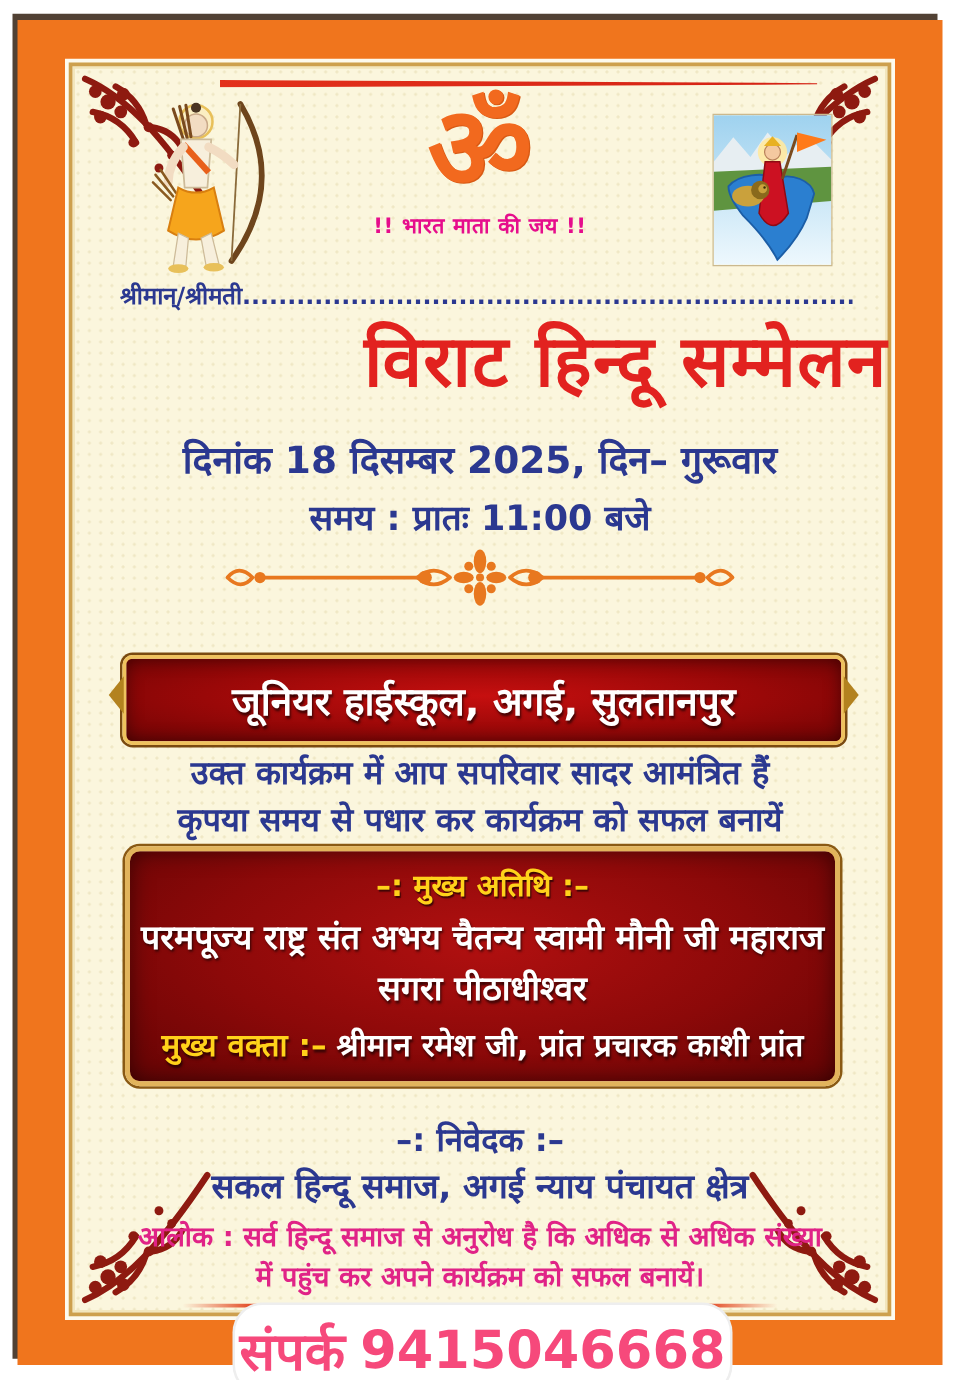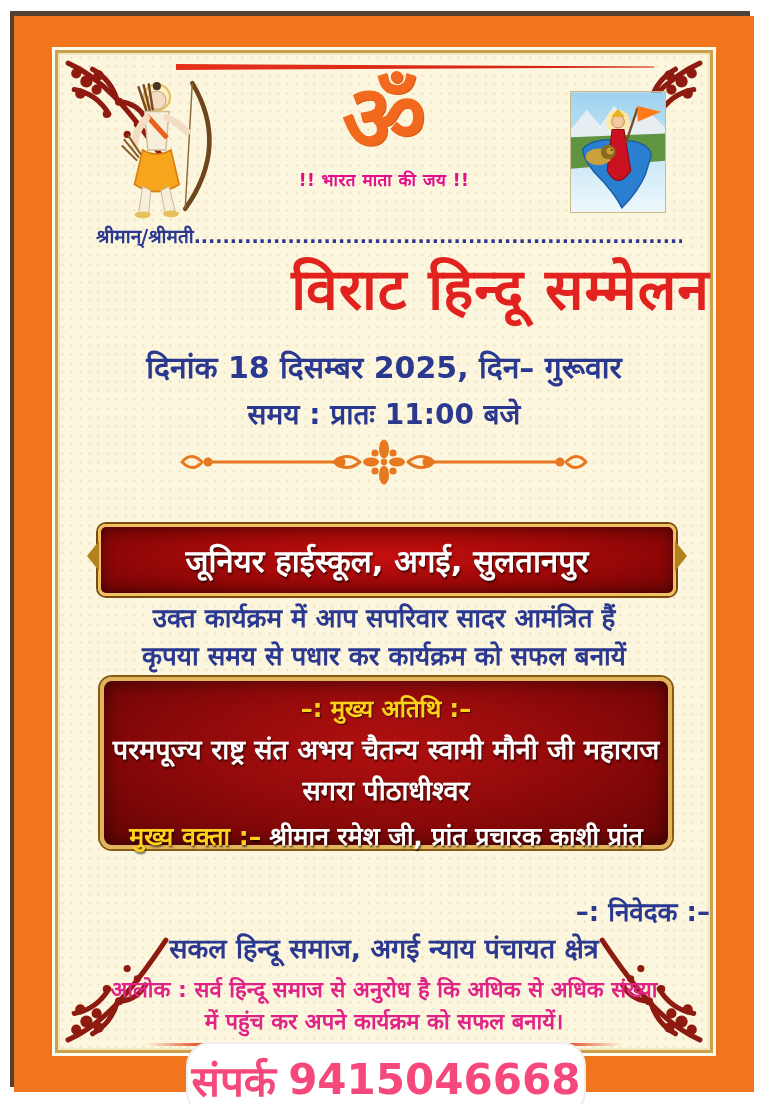--- a/index.html
+++ b/index.html
@@ -87,34 +87,34 @@
   .venue-banner::after  { right:-14px; border-left:12px solid #b3821f; }
   .venue-text { font-size:31px; font-weight:bold; color:#ffffff; text-shadow:1px 2px 2px rgba(0,0,0,.6); }
 
   .invite1 { position:absolute; top:546px; left:0; right:0; text-align:center;
     font-size:26px; font-weight:bold; color:#2b3890; }
   .invite2 { position:absolute; top:584px; left:0; right:0; text-align:center;
     font-size:26px; font-weight:bold; color:#2b3890; }
 
   
   .guest-box {
-    position:absolute; top:624px; left:42px; right:38px; height:172px;
+    position:absolute; top:624px; left:42px; right:38px; height:192px;
     background:radial-gradient(ellipse at 50% 40%, #b11010 0%, #8c0909 55%, #640404 100%);
     border:4px solid #e2b45c; border-radius:12px;
     box-shadow:0 0 0 2px #8a5a14, inset 0 0 18px rgba(0,0,0,.5);
     text-align:center; padding-top:10px;
   }
   .guest-heading { font-size:24px; font-weight:bold; color:#ffd21a; text-shadow:1px 1px 1px rgba(0,0,0,.6); }
   .guest-name { margin-top:6px; font-size:27px; font-weight:bold; color:#ffffff; text-shadow:1px 2px 2px rgba(0,0,0,.6); }
   .guest-title { margin-top:4px; font-size:27px; font-weight:bold; color:#ffffff; text-shadow:1px 2px 2px rgba(0,0,0,.6); }
   .speaker-row { margin-top:10px; font-size:25px; font-weight:bold; text-shadow:1px 2px 2px rgba(0,0,0,.6); }
   .speaker-label { color:#ffd21a; margin-right:8px; }
   .speaker-name { color:#ffffff; }
 
-  .host-heading { position:absolute; top:840px; left:0; right:0; text-align:right;
+  .host-heading { position:absolute; top:840px; left:0; right:0; text-align:center;
     font-size:26px; font-weight:bold; color:#2b3890; }
   .host-name { position:absolute; top:876px; left:0; right:0; text-align:center;
     font-size:27px; font-weight:bold; color:#2b3890; }
 
   .note1 { position:absolute; top:920px; left:0; right:0; text-align:center;
     font-size:22px; font-weight:bold; color:#e02387; }
   .note2 { position:absolute; top:952px; left:0; right:0; text-align:center;
     font-size:22px; font-weight:bold; color:#e02387; }
 
   .red-underline {

